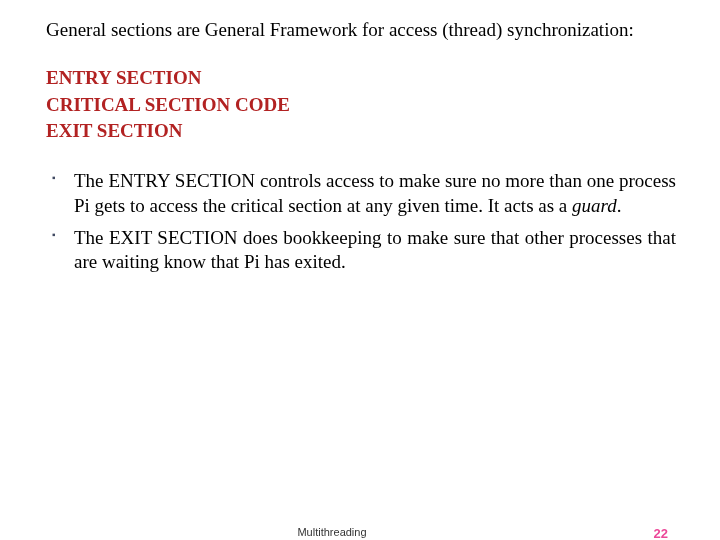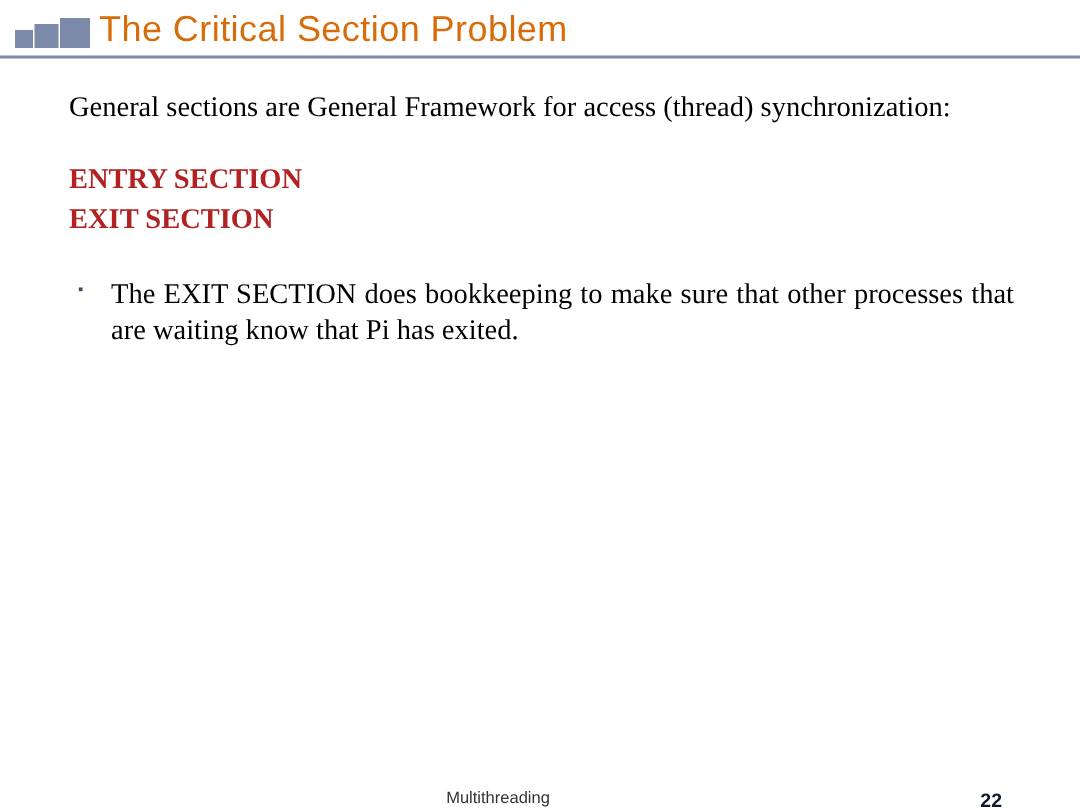--- a/index.html
+++ b/index.html
@@ -15,51 +15,46 @@
   .title-line { position: absolute; left: 0; top: 37px; width: 720px; height: 2px; background: #7b8aa8; }
   .content { padding: 18px 44px 0 46px; font-size: 19px; line-height: 1.28; }
   .para1 { text-align: justify; margin-bottom: 24px; }
   .red-block { color: #b22222; font-weight: bold; margin-bottom: 26px; }
   .red-block div { margin-bottom: 2px; }
   .bullets { list-style: none; padding-left: 28px; }
   .bullets li { position: relative; text-align: justify; margin-bottom: 8px; }
   .bullets li::before { content: "▪"; position: absolute; left: -22px; top: 3px; font-size: 10px; color: #414a62; }
   .footer { position: absolute; bottom: 14px; left: 0; width: 720px; font-family: Arial, sans-serif; }
   .footer-center { position: absolute; width: 664px; text-align: center; font-size: 11px; color: #333; }
-  .footer-right { position: absolute; right: 52px; font-size: 13px; font-weight: bold; color: #0f172a; }
+  .footer-right { position: absolute; right: 52px; font-size: 13px; font-weight: bold; color: #ec4899; }
   .bold { font-weight: normal; }
   .italic { font-style: italic; }
 </style>
 </head>
 <body>
 
 <div class="slide">
 
-  <div class="title-band">
-    <div class="title-squares">
-      <div class="sq sq1"></div>
-      <div class="sq sq2"></div>
-      <div class="sq sq3"></div>
-    </div>
-    <div class="title-text">The Critical Section Problem</div>
-    <div class="title-line"></div>
-  </div>
 
   <div class="content">
 
     <p class="para1">
       <span>General sections are </span><span class="bold">General Framework</span><span> for access (thread) synchronization:</span>
     </p>
 
     <div class="red-block">
       <div>ENTRY SECTION</div>
+      <div>CRITICAL SECTION CODE</div>
       <div>EXIT SECTION</div>
     </div>
 
     <ul class="bullets">
+      <li>
+        <span>The </span><span class="bold">ENTRY SECTION</span><span> controls access to make sure no more than one process Pi gets to access the critical section at any given time. It acts as a </span><span class="italic">guard</span><span>.</span>
+      </li>
       <li>
         <span>The </span><span class="bold">EXIT SECTION</span><span> does bookkeeping to make sure that other processes that are waiting know that Pi has exited.</span>
       </li>
     </ul>
 
   </div>
 
   <div class="footer">
     <div class="footer-center">Multithreading</div>
     <div class="footer-right">22</div>

